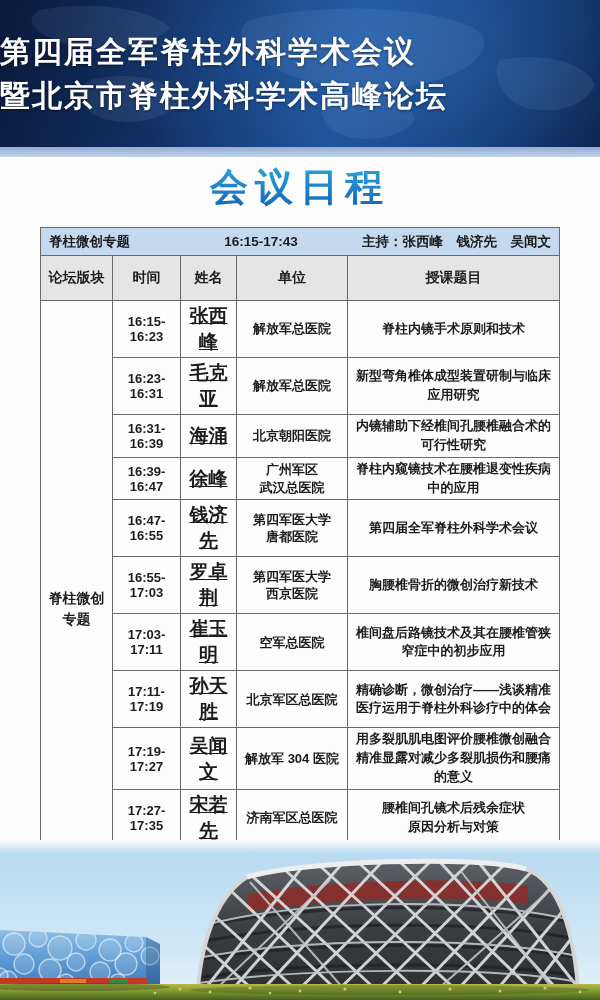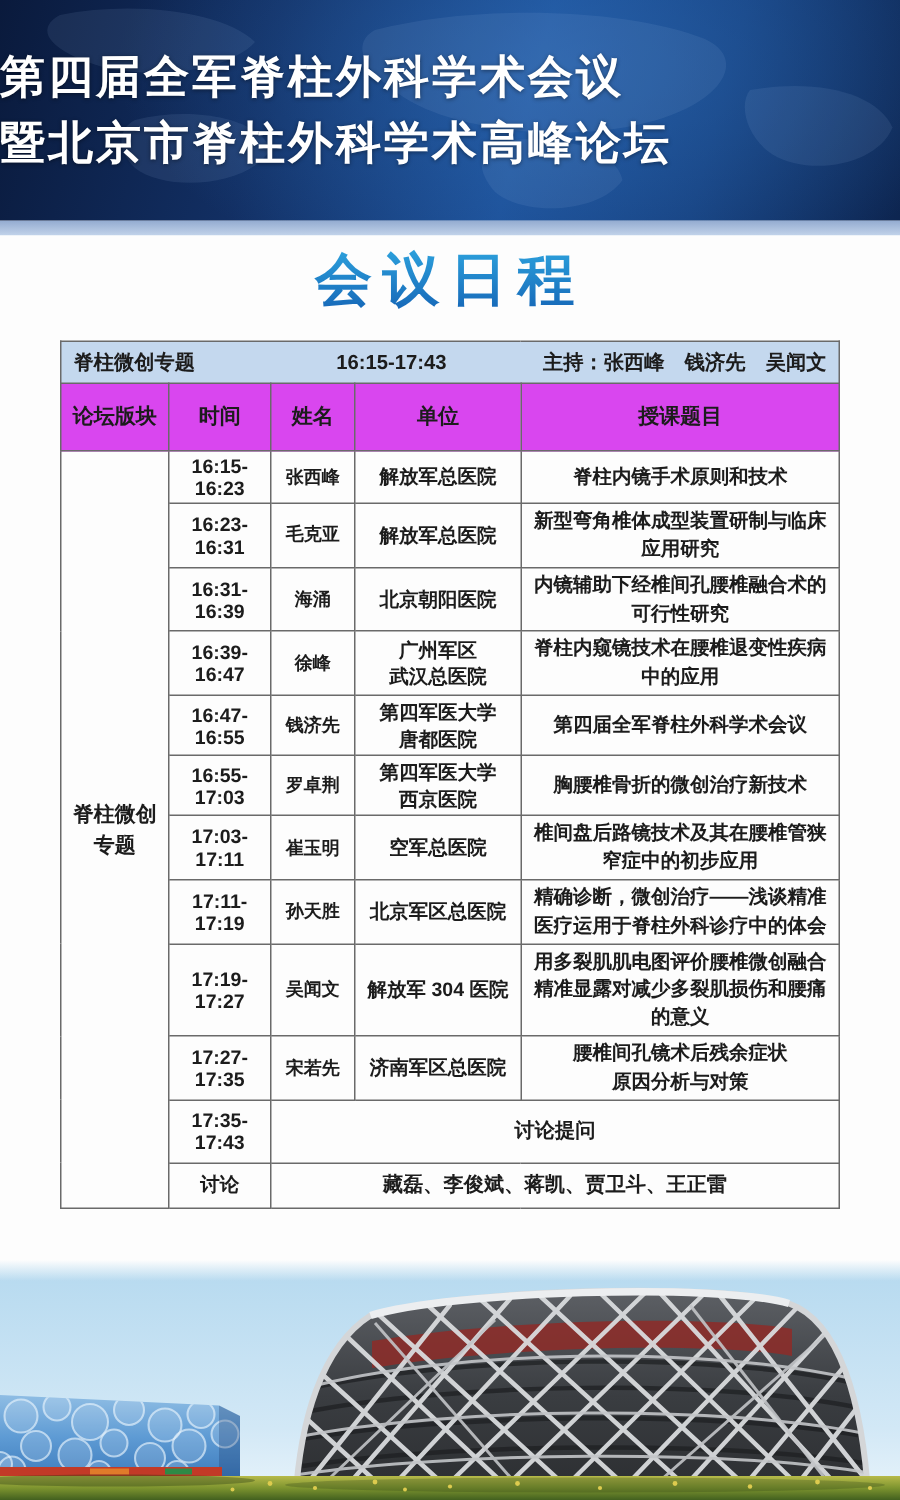--- a/index.html
+++ b/index.html
@@ -53,23 +53,23 @@
     padding:2px 3px;
     text-align:center;
     vertical-align:middle;
     box-sizing:border-box;
   }
   tr.session-row td{height:28px;background:#c4d8ee;padding:0 8px;}
   .session-flex{display:flex;align-items:center;justify-content:space-between;font-size:13.5px;}
   .session-topic{flex:0 0 auto;}
   .session-time{flex:0 0 auto;margin-left:30px;}
   .session-hosts{flex:0 0 auto;}
-  tr.colhdr-row th{height:45px;font-size:14px;background:#d946ef;text-align:center;}
+  tr.colhdr-row th{height:45px;font-size:14px;background:#e5e5e5;text-align:center;}
   td.cell-time{font-size:13px;}
-  td.cell-name{font-size:12px;}
+  td.cell-name{font-size:19px;text-decoration:underline;}
   td.cell-org{font-size:13px;line-height:1.35;white-space:pre-line;}
   td.cell-topic{font-size:13px;line-height:1.45;white-space:pre-line;}
   td.section-cell{font-size:14px;line-height:1.5;white-space:pre-line;}
   tbody tr.data-row td{height:34px;}
   tbody tr.special-row-0 td{height:42px;}
   tbody tr.special-row-1 td{height:30px;}
   td.cell-span{font-size:13.5px;}
   
   .photo{position:absolute;left:0;bottom:0;width:600px;height:160px;}
 </style>

